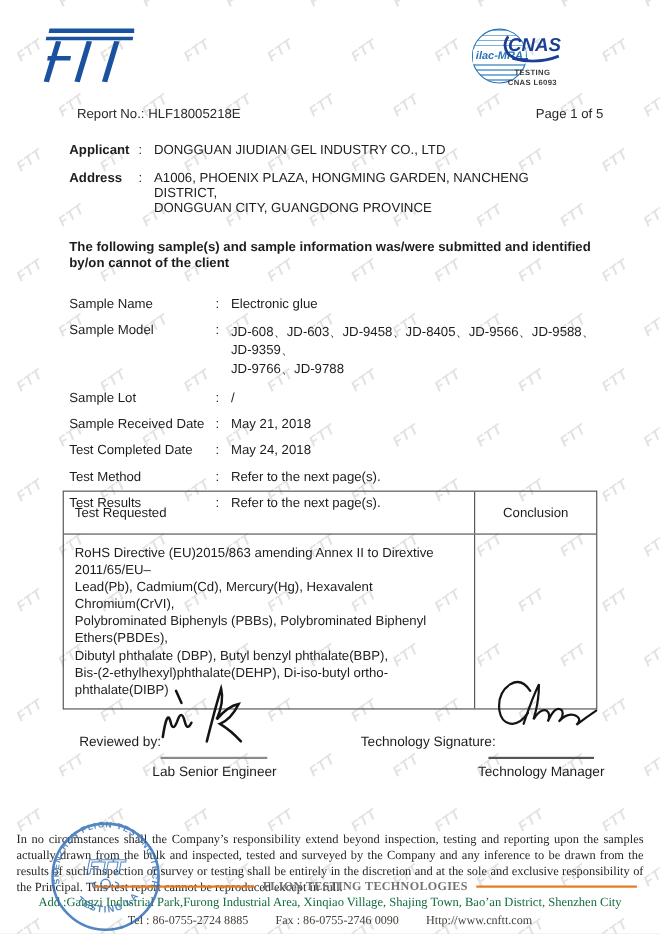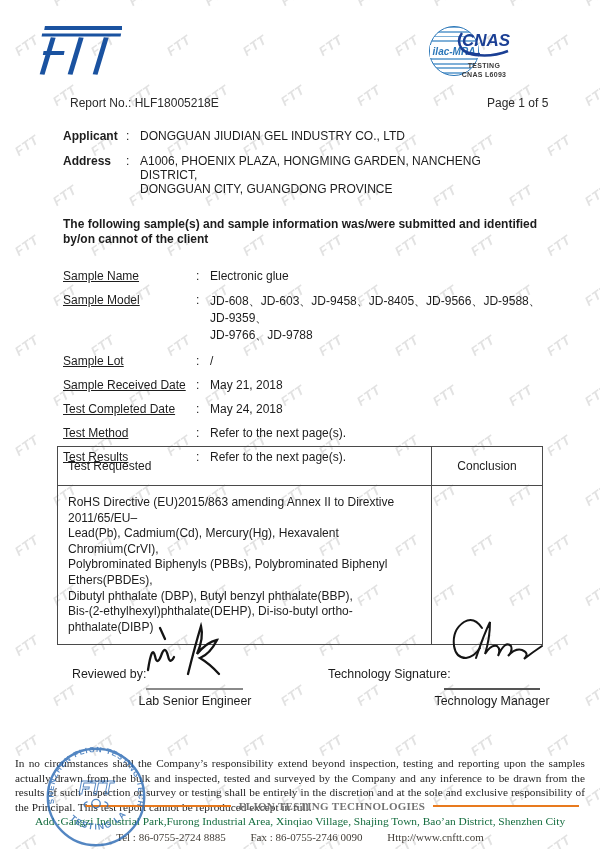--- a/index.html
+++ b/index.html
@@ -27,21 +27,21 @@
   .cnas-sub { font-size:7px; font-weight:bold; color:#3a3a3a; line-height:9px; letter-spacing:0.3px; }
   .meta { top:96px; font-size:12px; color:#2a2a2a; }
   .meta-left { left:70px; }
   .meta-center { left:0; width:100%; text-align:center; }
   .meta-right { left:487px; }
   
   .content { position:absolute; z-index:1; left:63px; top:129px; width:478px; font-size:12px; }
   .row2 { display:grid; grid-template-columns:63px 14px 1fr; }
   .row3 { display:grid; grid-template-columns:133px 14px 1fr; margin-bottom:10px; }
   .lbl { font-weight:bold; }
-  .lbl2 { font-weight:normal;text-decoration:underline; }
+  .lbl2 { font-weight:normal; }
   .val { white-space:pre-line; }
   .addr-row { margin-top:11px; }
   .intro { margin-top:21px; margin-bottom:6px; font-weight:bold; line-height:15px; }
   .samples { margin-top:22px; }
   
   .ctable { position:absolute; z-index:1; left:57px; top:446px; width:486px;
             border:1px solid #4a4a4a; font-size:12px; }
   .trow { display:grid; grid-template-columns:374px 1fr; }
   .th1, .td1 { border-right:1px solid #4a4a4a; }
   .th1 { padding:12px 10px; }

